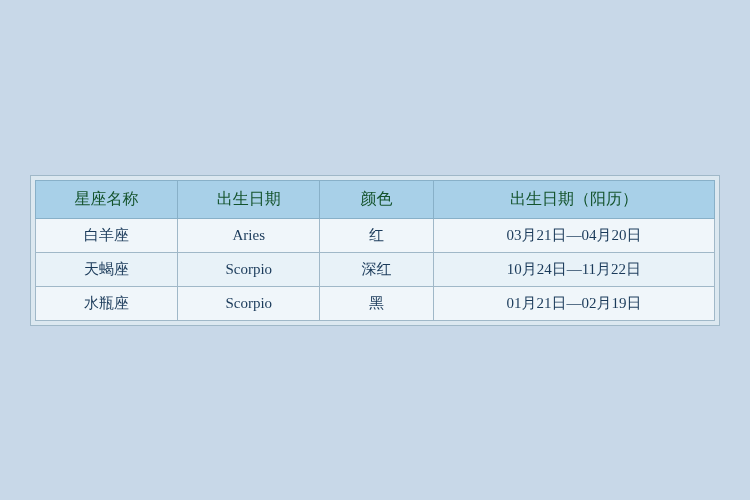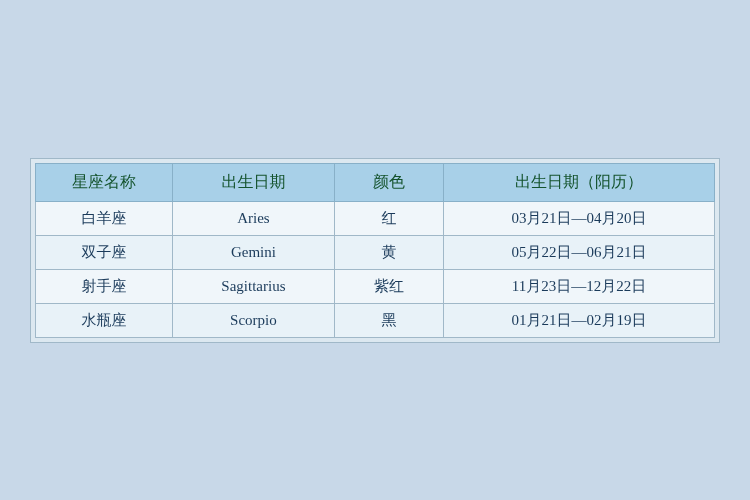--- a/index.html
+++ b/index.html
@@ -60,30 +60,24 @@
       </tr>
     </thead>
     <tbody id="table-body">
     <tr>
           <td>白羊座</td>
           <td>Aries</td>
           <td>红</td>
           <td>03月21日—04月20日</td>
         </tr>
         <tr>
-          <td>双子座</td>
-          <td>Gemini</td>
-          <td>黄</td>
-          <td>05月22日—06月21日</td>
-        </tr>
-        <tr>
-          <td>射手座</td>
-          <td>Sagittarius</td>
-          <td>紫红</td>
-          <td>11月23日—12月22日</td>
+          <td>天蝎座</td>
+          <td>Scorpio</td>
+          <td>深红</td>
+          <td>10月24日—11月22日</td>
         </tr>
         <tr>
           <td>水瓶座</td>
           <td>Scorpio</td>
           <td>黑</td>
           <td>01月21日—02月19日</td>
         </tr>
       </tbody>
   </table>
 </div>

